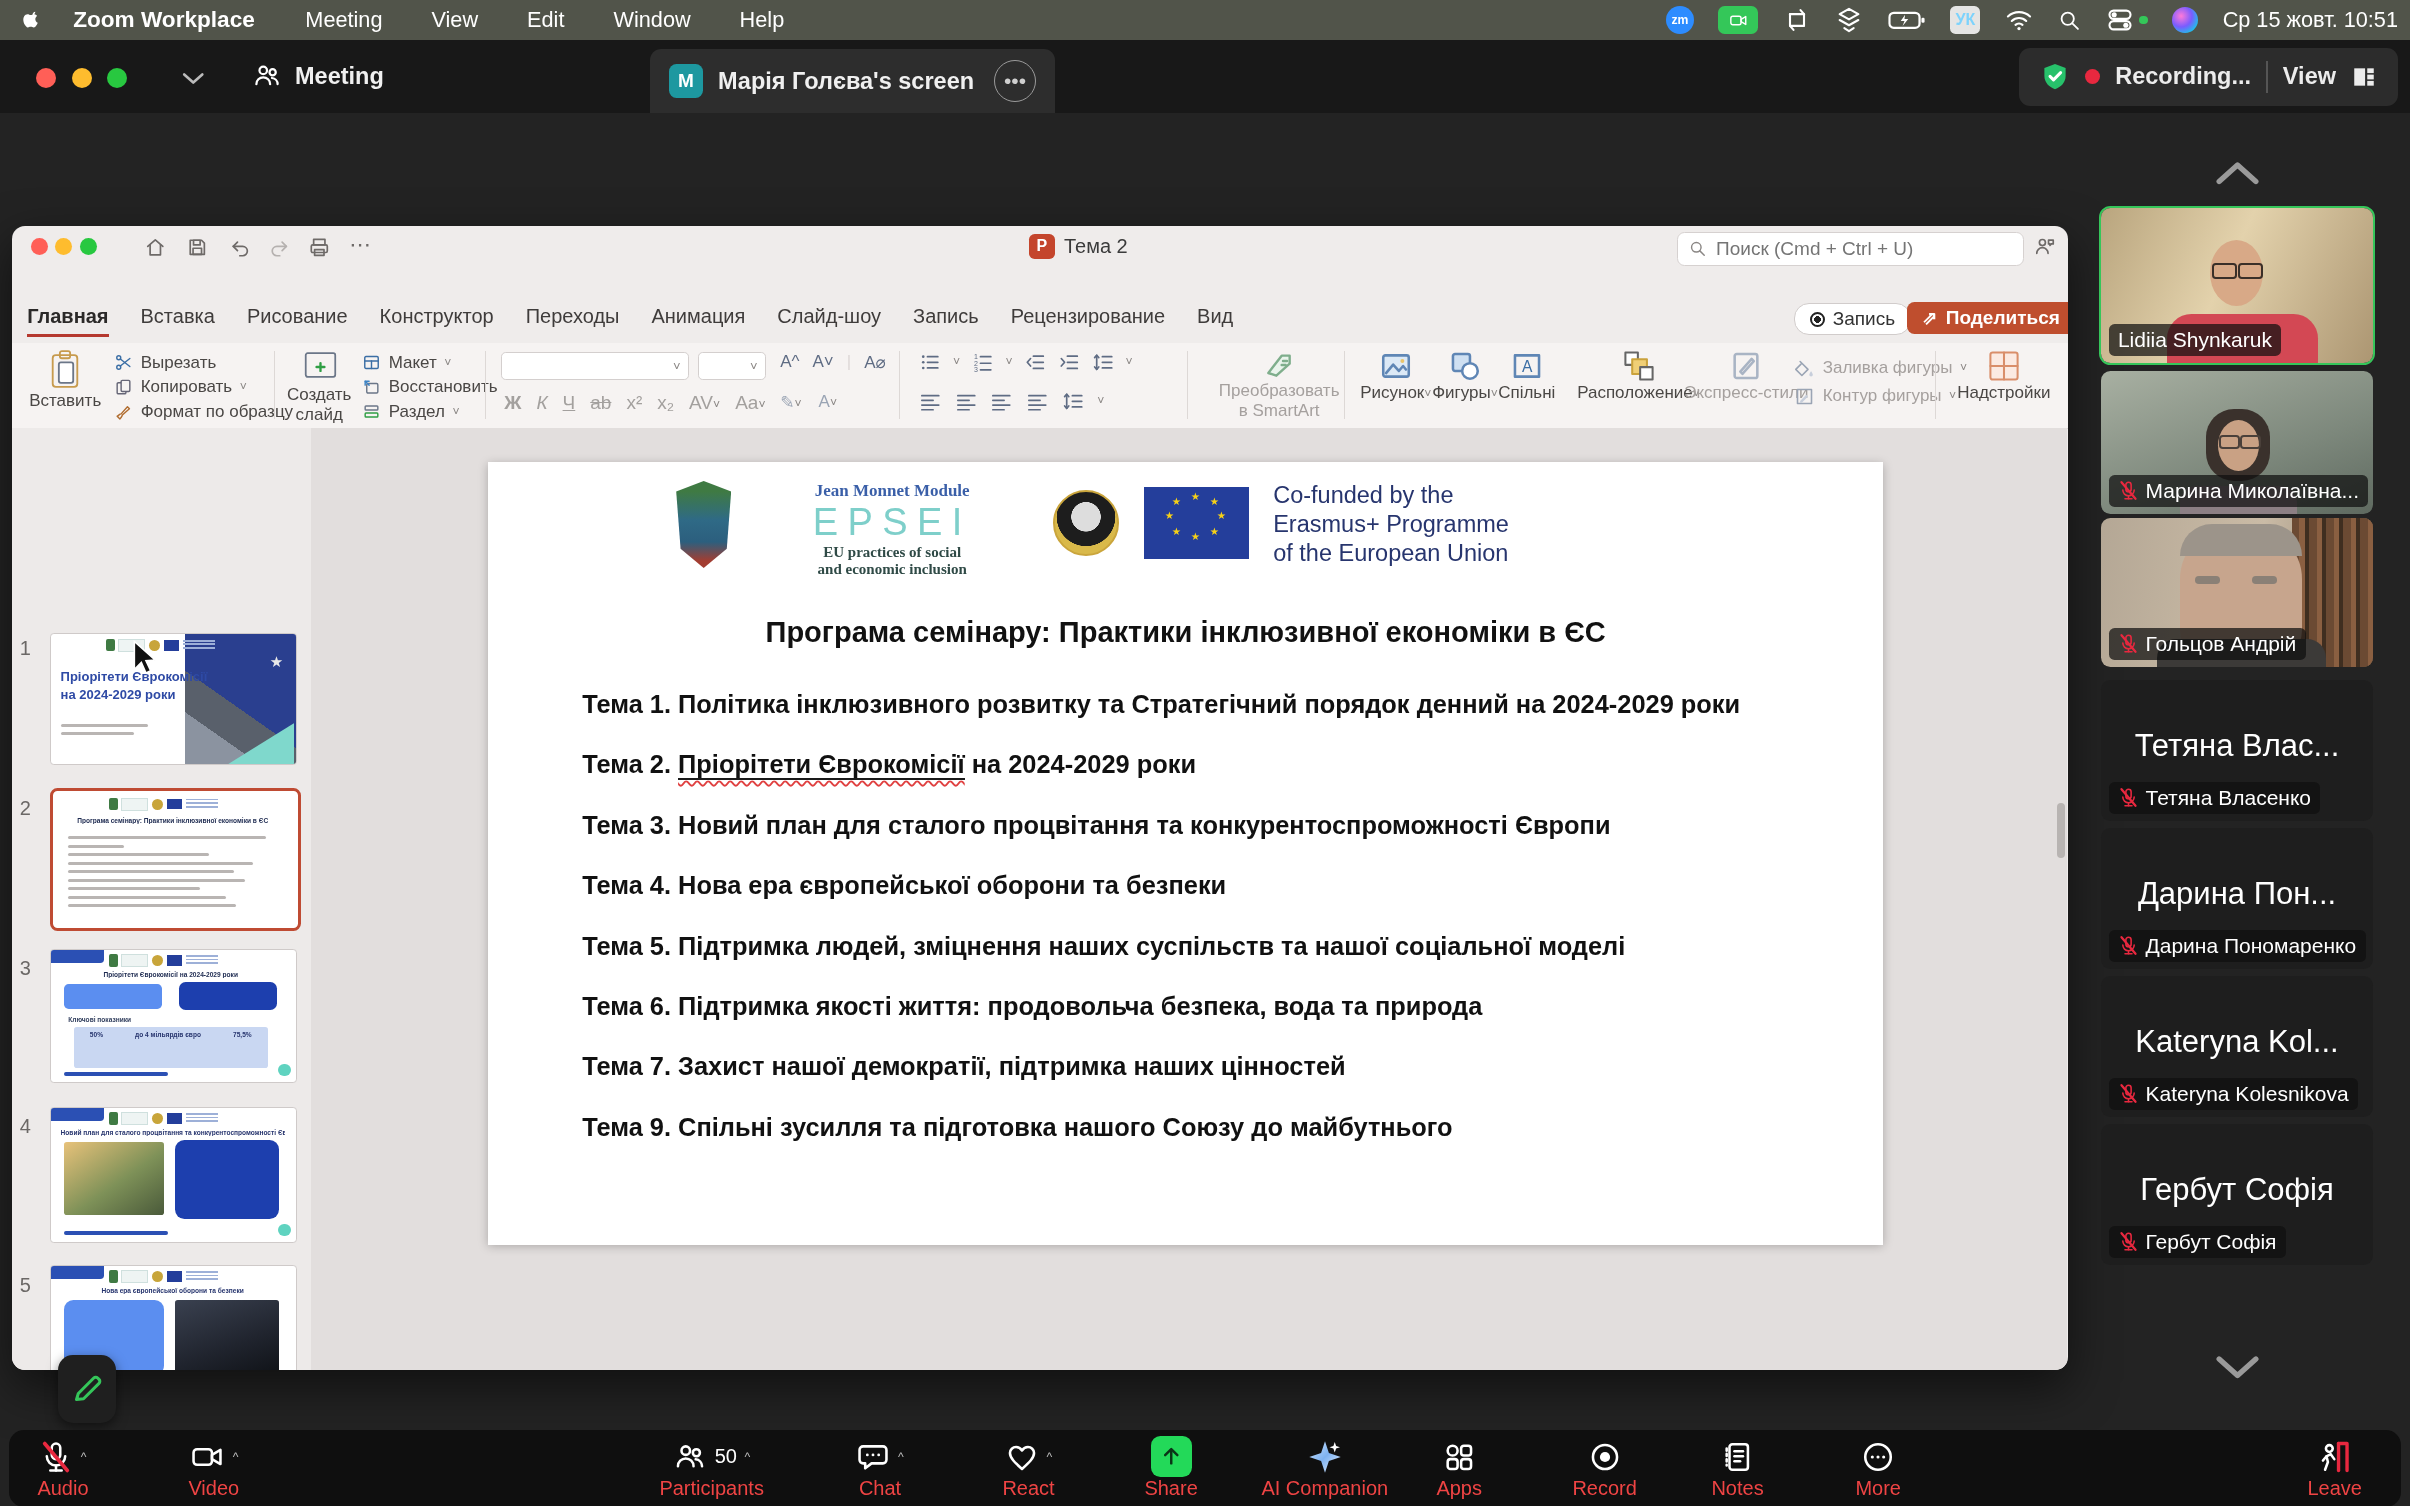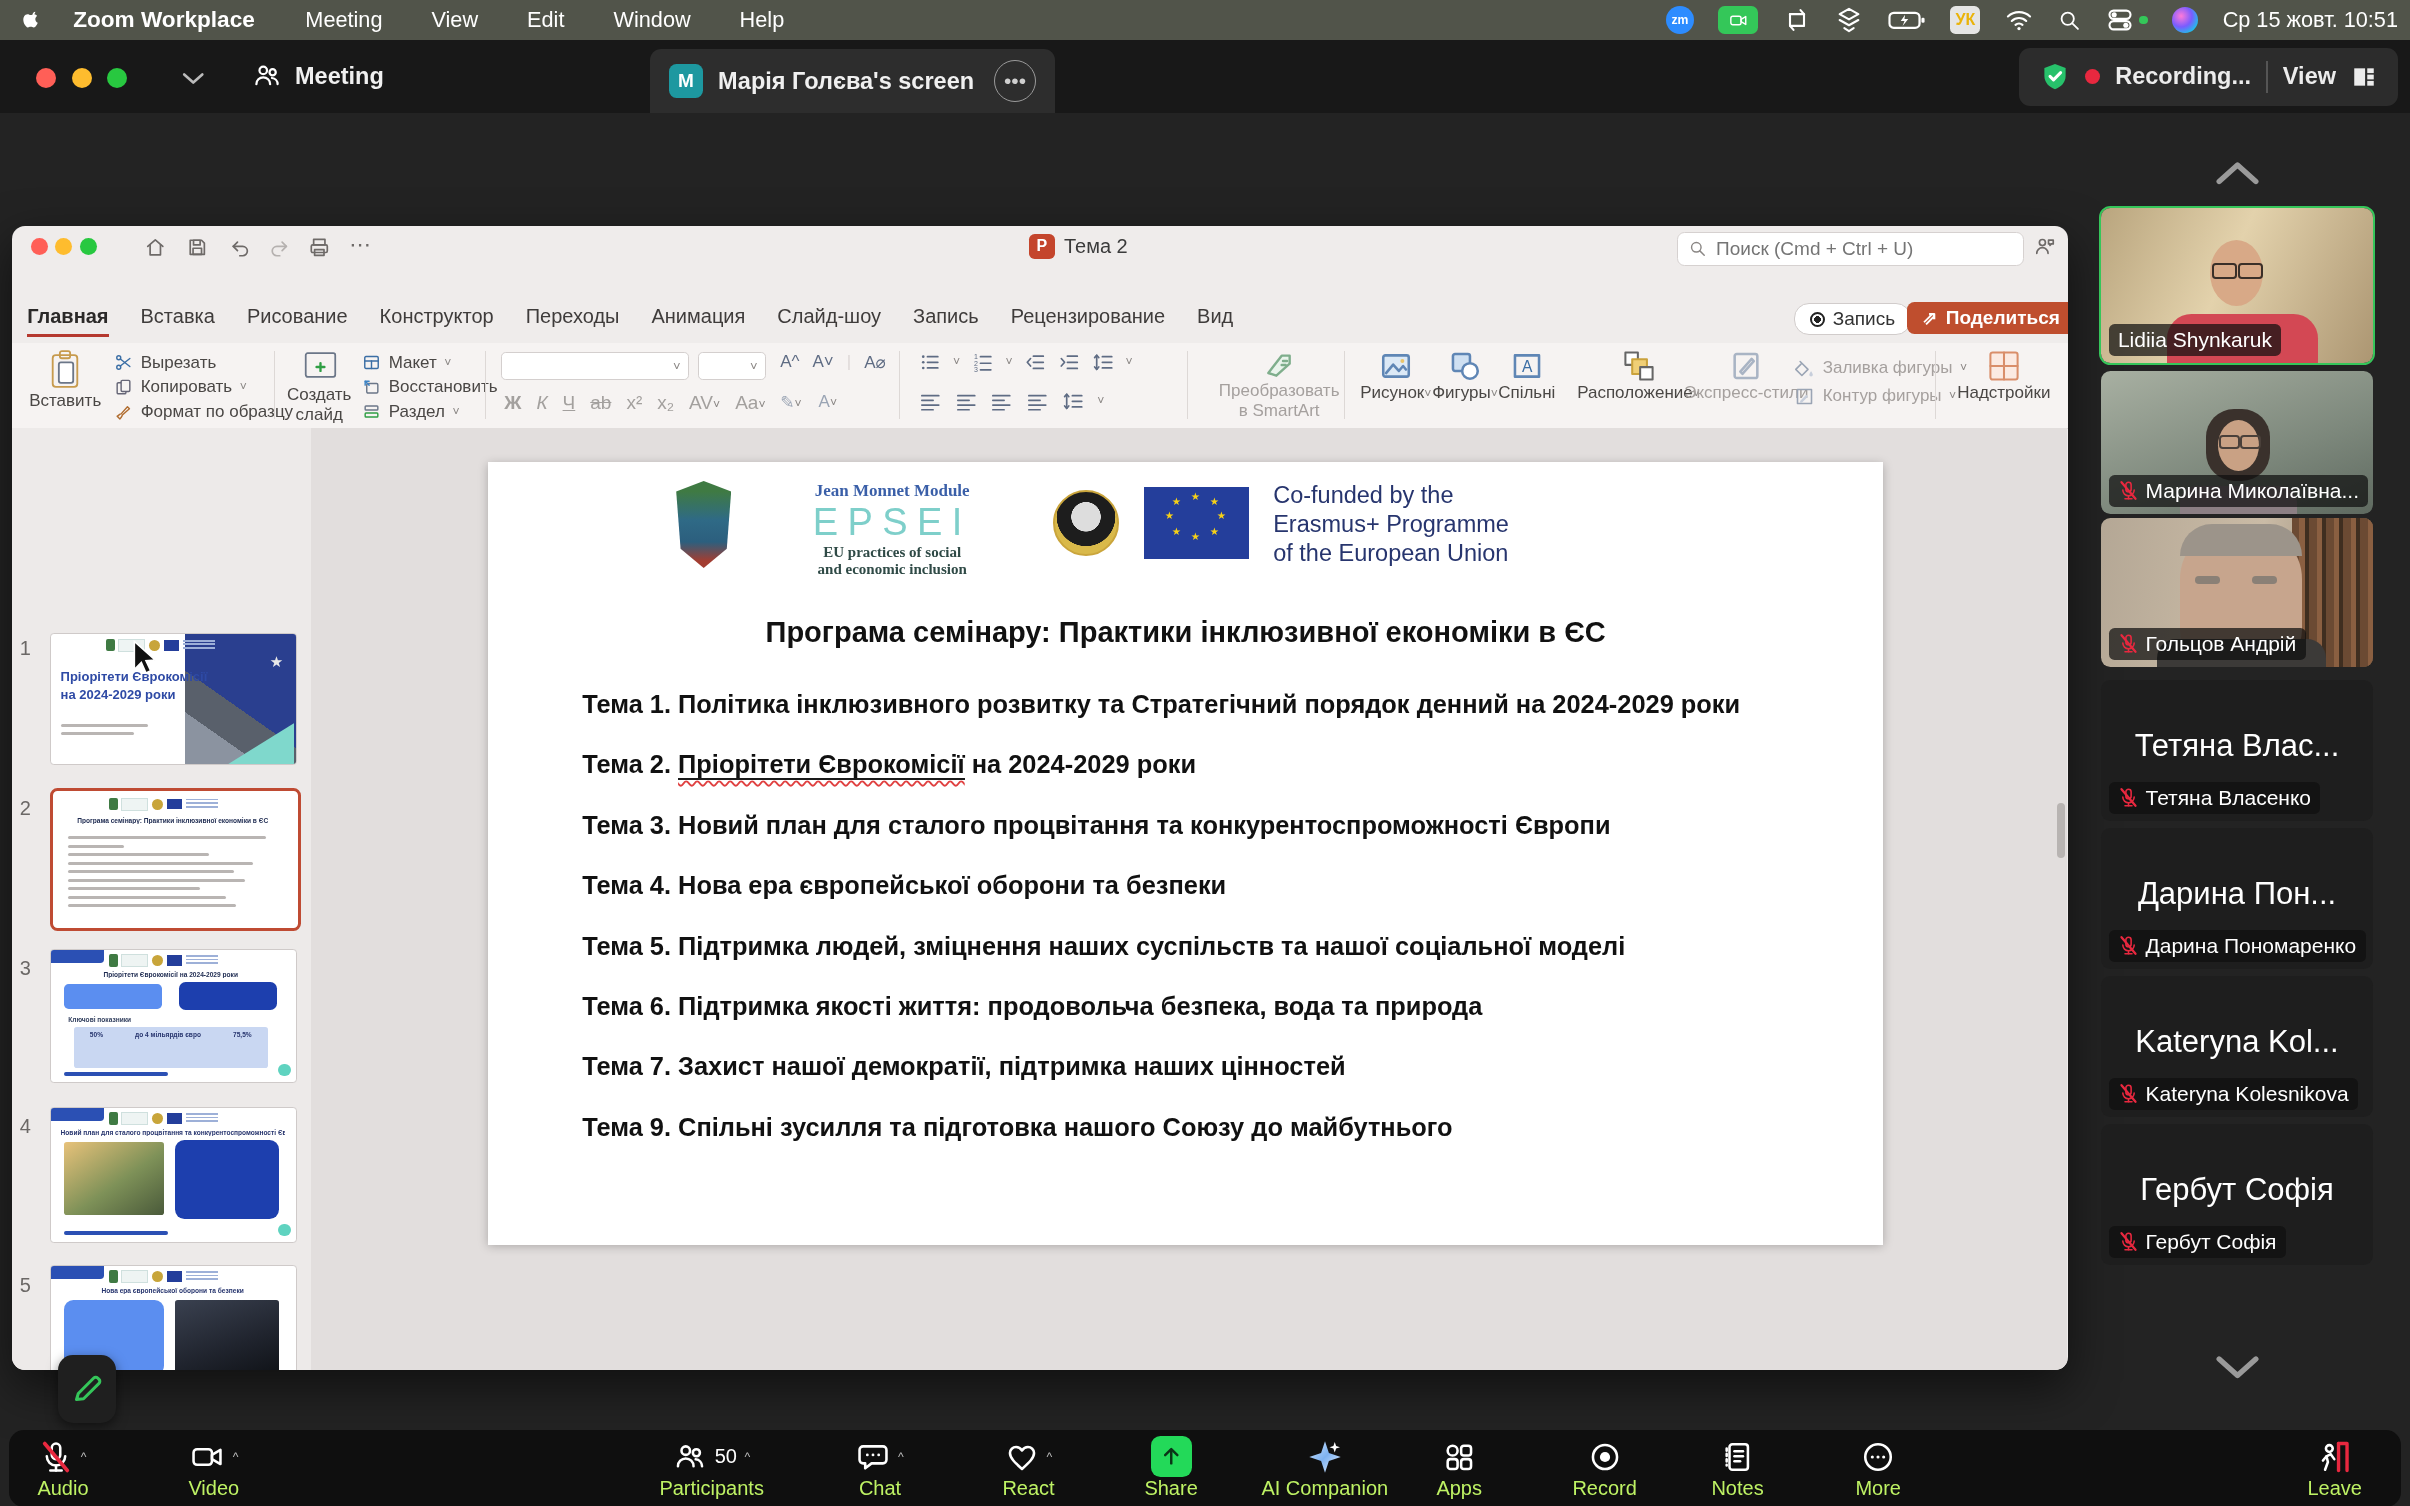--- a/index.html
+++ b/index.html
@@ -9,21 +9,21 @@
   svg.ic{display:block;fill:none;stroke:currentColor;stroke-width:1.8;stroke-linecap:round;stroke-linejoin:round;}
 
   
   #menubar{left:0;top:0;width:2411px;height:40px;background:#51544a;display:flex;align-items:center;color:#fff;}
   .mb-item{font-size:21.7px;margin:0 24.5px;color:#fff;}
   .mb-app{font-weight:700;font-size:22.6px;margin:0 26px;}
   .mb-right{position:absolute;right:13px;top:0;height:40px;display:flex;align-items:center;gap:24.5px;}
   .mb-ic{width:28px;height:28px;color:#fff;}
   .zm-badge{width:28px;height:28px;border-radius:50%;background:#2d8cff;color:#fff;font-size:12.2px;font-weight:700;display:flex;align-items:center;justify-content:center;}
   .cam-badge{width:40px;height:28px;border-radius:6.6px;background:#34c759;display:flex;align-items:center;justify-content:center;color:#fff;}
-  .kb-badge{width:30px;height:28px;border-radius:5.6px;background:rgba(255,255,255,.85);color:#eab308;font-size:16px;font-weight:700;display:flex;align-items:center;justify-content:center;}
+  .kb-badge{width:30px;height:28px;border-radius:5.6px;background:rgba(255,255,255,.85);color:#7dd3fc;font-size:16px;font-weight:700;display:flex;align-items:center;justify-content:center;}
   .siri{width:26px;height:26px;border-radius:50%;background:radial-gradient(circle at 35% 35%,#ff7ad9,#7a5cff 45%,#18c7e8 80%);}
   .clock{font-size:21.7px;}
 
   
   #zoomwin{left:0;top:40px;width:2411px;height:1467px;background:#232323;}
   #tabbar{left:0;top:0;width:2411px;height:73px;background:#181818;}
   .tl{width:20px;height:20px;border-radius:50%;display:inline-block;}
   .tab-active{position:absolute;left:650px;top:9.4px;width:405px;height:64px;background:#2d2d2d;border-radius:11.3px 11.3px 0 0;display:flex;align-items:center;gap:15px;padding:0 19px;box-sizing:border-box;}
   .mbadge{width:34px;height:34px;border-radius:7.5px;background:#1d98a0;color:#fff;font-size:19px;font-weight:700;display:flex;align-items:center;justify-content:center;}
   .tabtxt{color:#f0f0f0;font-size:23.5px;font-weight:600;}
@@ -87,21 +87,21 @@
   .ptile{position:absolute;left:2101px;width:272px;border-radius:9.4px;background:#1e1e1e;overflow:hidden;}
   .ptile.active{outline:2.8px solid #35c65a;outline-offset:-0.9px;}
   .plabel{position:absolute;left:7.5px;bottom:7.5px;background:rgba(15,15,15,.72);border-radius:5.6px;padding:3.8px 9.4px;display:flex;align-items:center;gap:6.6px;color:#fff;font-size:21px;white-space:nowrap;max-width:245px;overflow:hidden;}
   .pbig{position:absolute;left:0;top:34%;width:100%;text-align:center;color:#fff;font-size:31px;font-weight:500;white-space:nowrap;}
   .head{position:absolute;border-radius:50%;}
   .schev{position:absolute;left:2213px;color:#9a9a9a;}
   
   #ztoolbar{left:9.4px;top:1390px;width:2392px;height:77px;background:#0f0f0f;border-radius:15px;display:flex;align-items:flex-start;}
   .tbtn{position:absolute;top:7.5px;display:flex;flex-direction:column;align-items:center;color:#e8e8e8;}
   .tico{height:38px;display:flex;align-items:center;gap:7.5px;color:#fff;}
-  .tlabel{font-size:20px;margin-top:1.9px;color:#bef264;}
+  .tlabel{font-size:20px;margin-top:1.9px;color:#ef4444;}
   .count{font-size:20px;color:#fff;}
   .sharebox{width:41px;height:41px;border-radius:9.4px;background:#23d959;display:flex;align-items:center;justify-content:center;color:#0b3317;}
 </style>
 </head>
 <body>
 
 <svg width="0" height="0" style="position:absolute">
   <defs>
     <linearGradient id="aigrad" x1="0" y1="0" x2="1" y2="1">
       <stop offset="0" stop-color="#cfe6ff"></stop>

